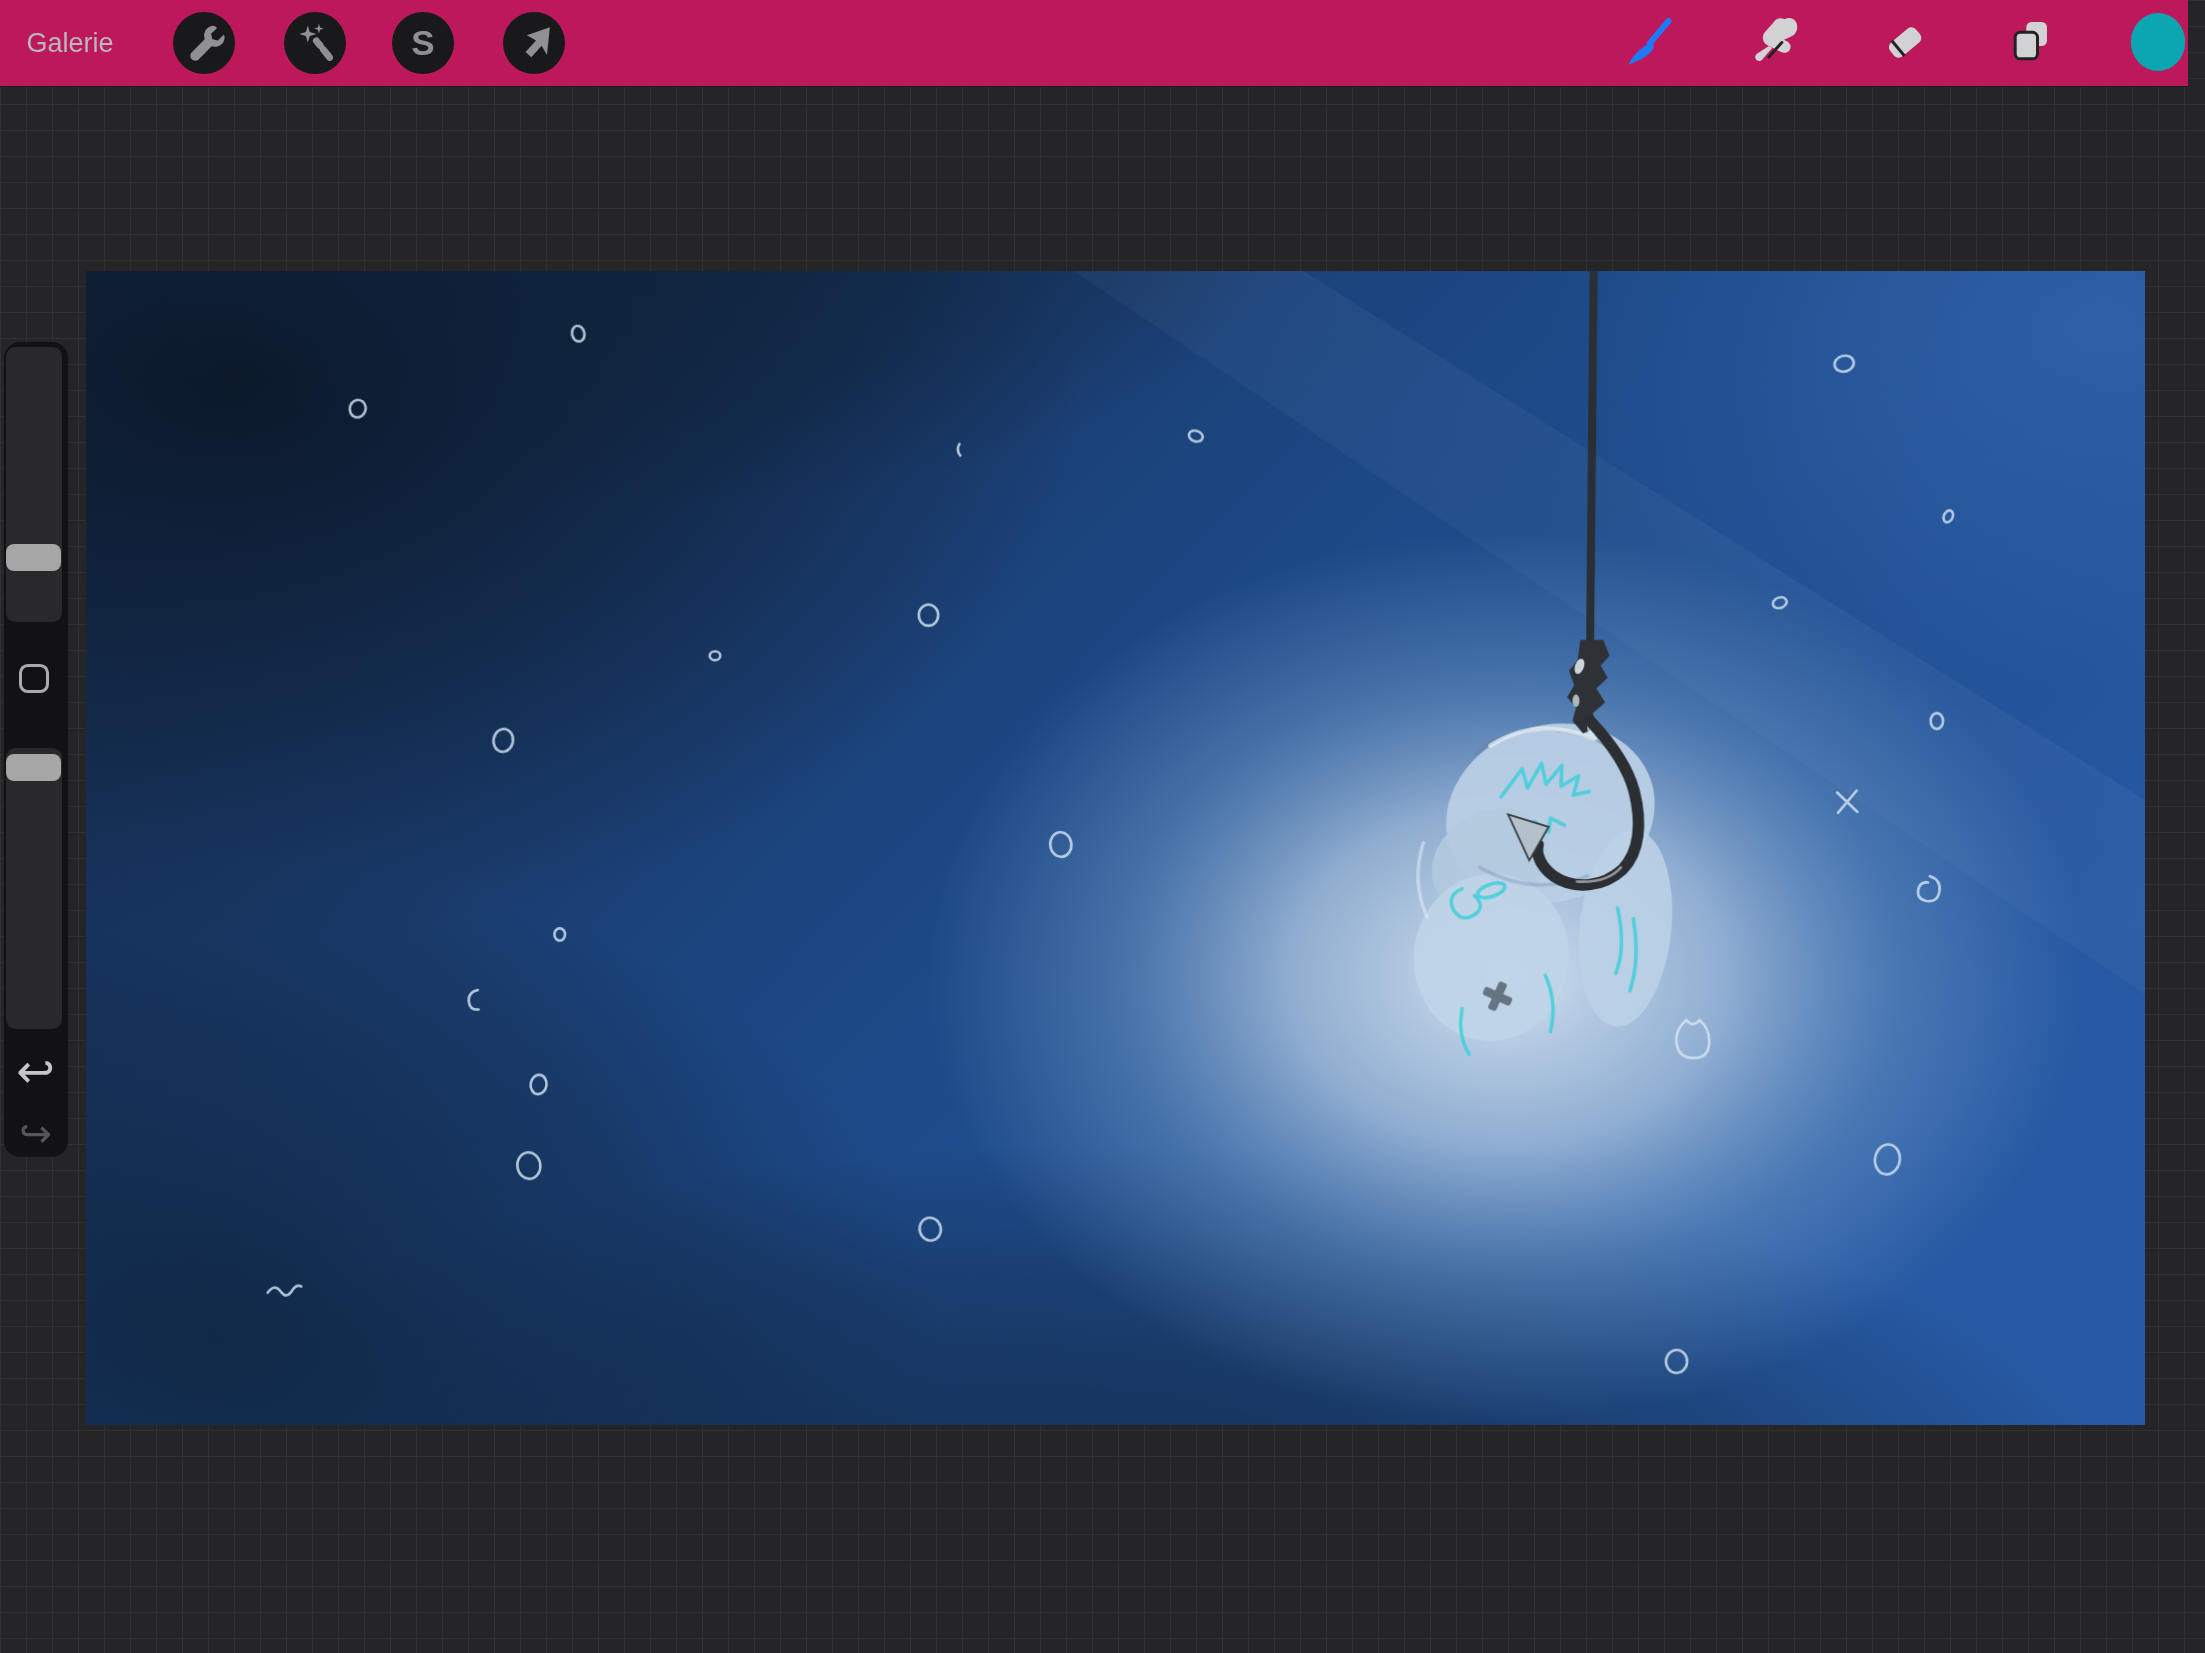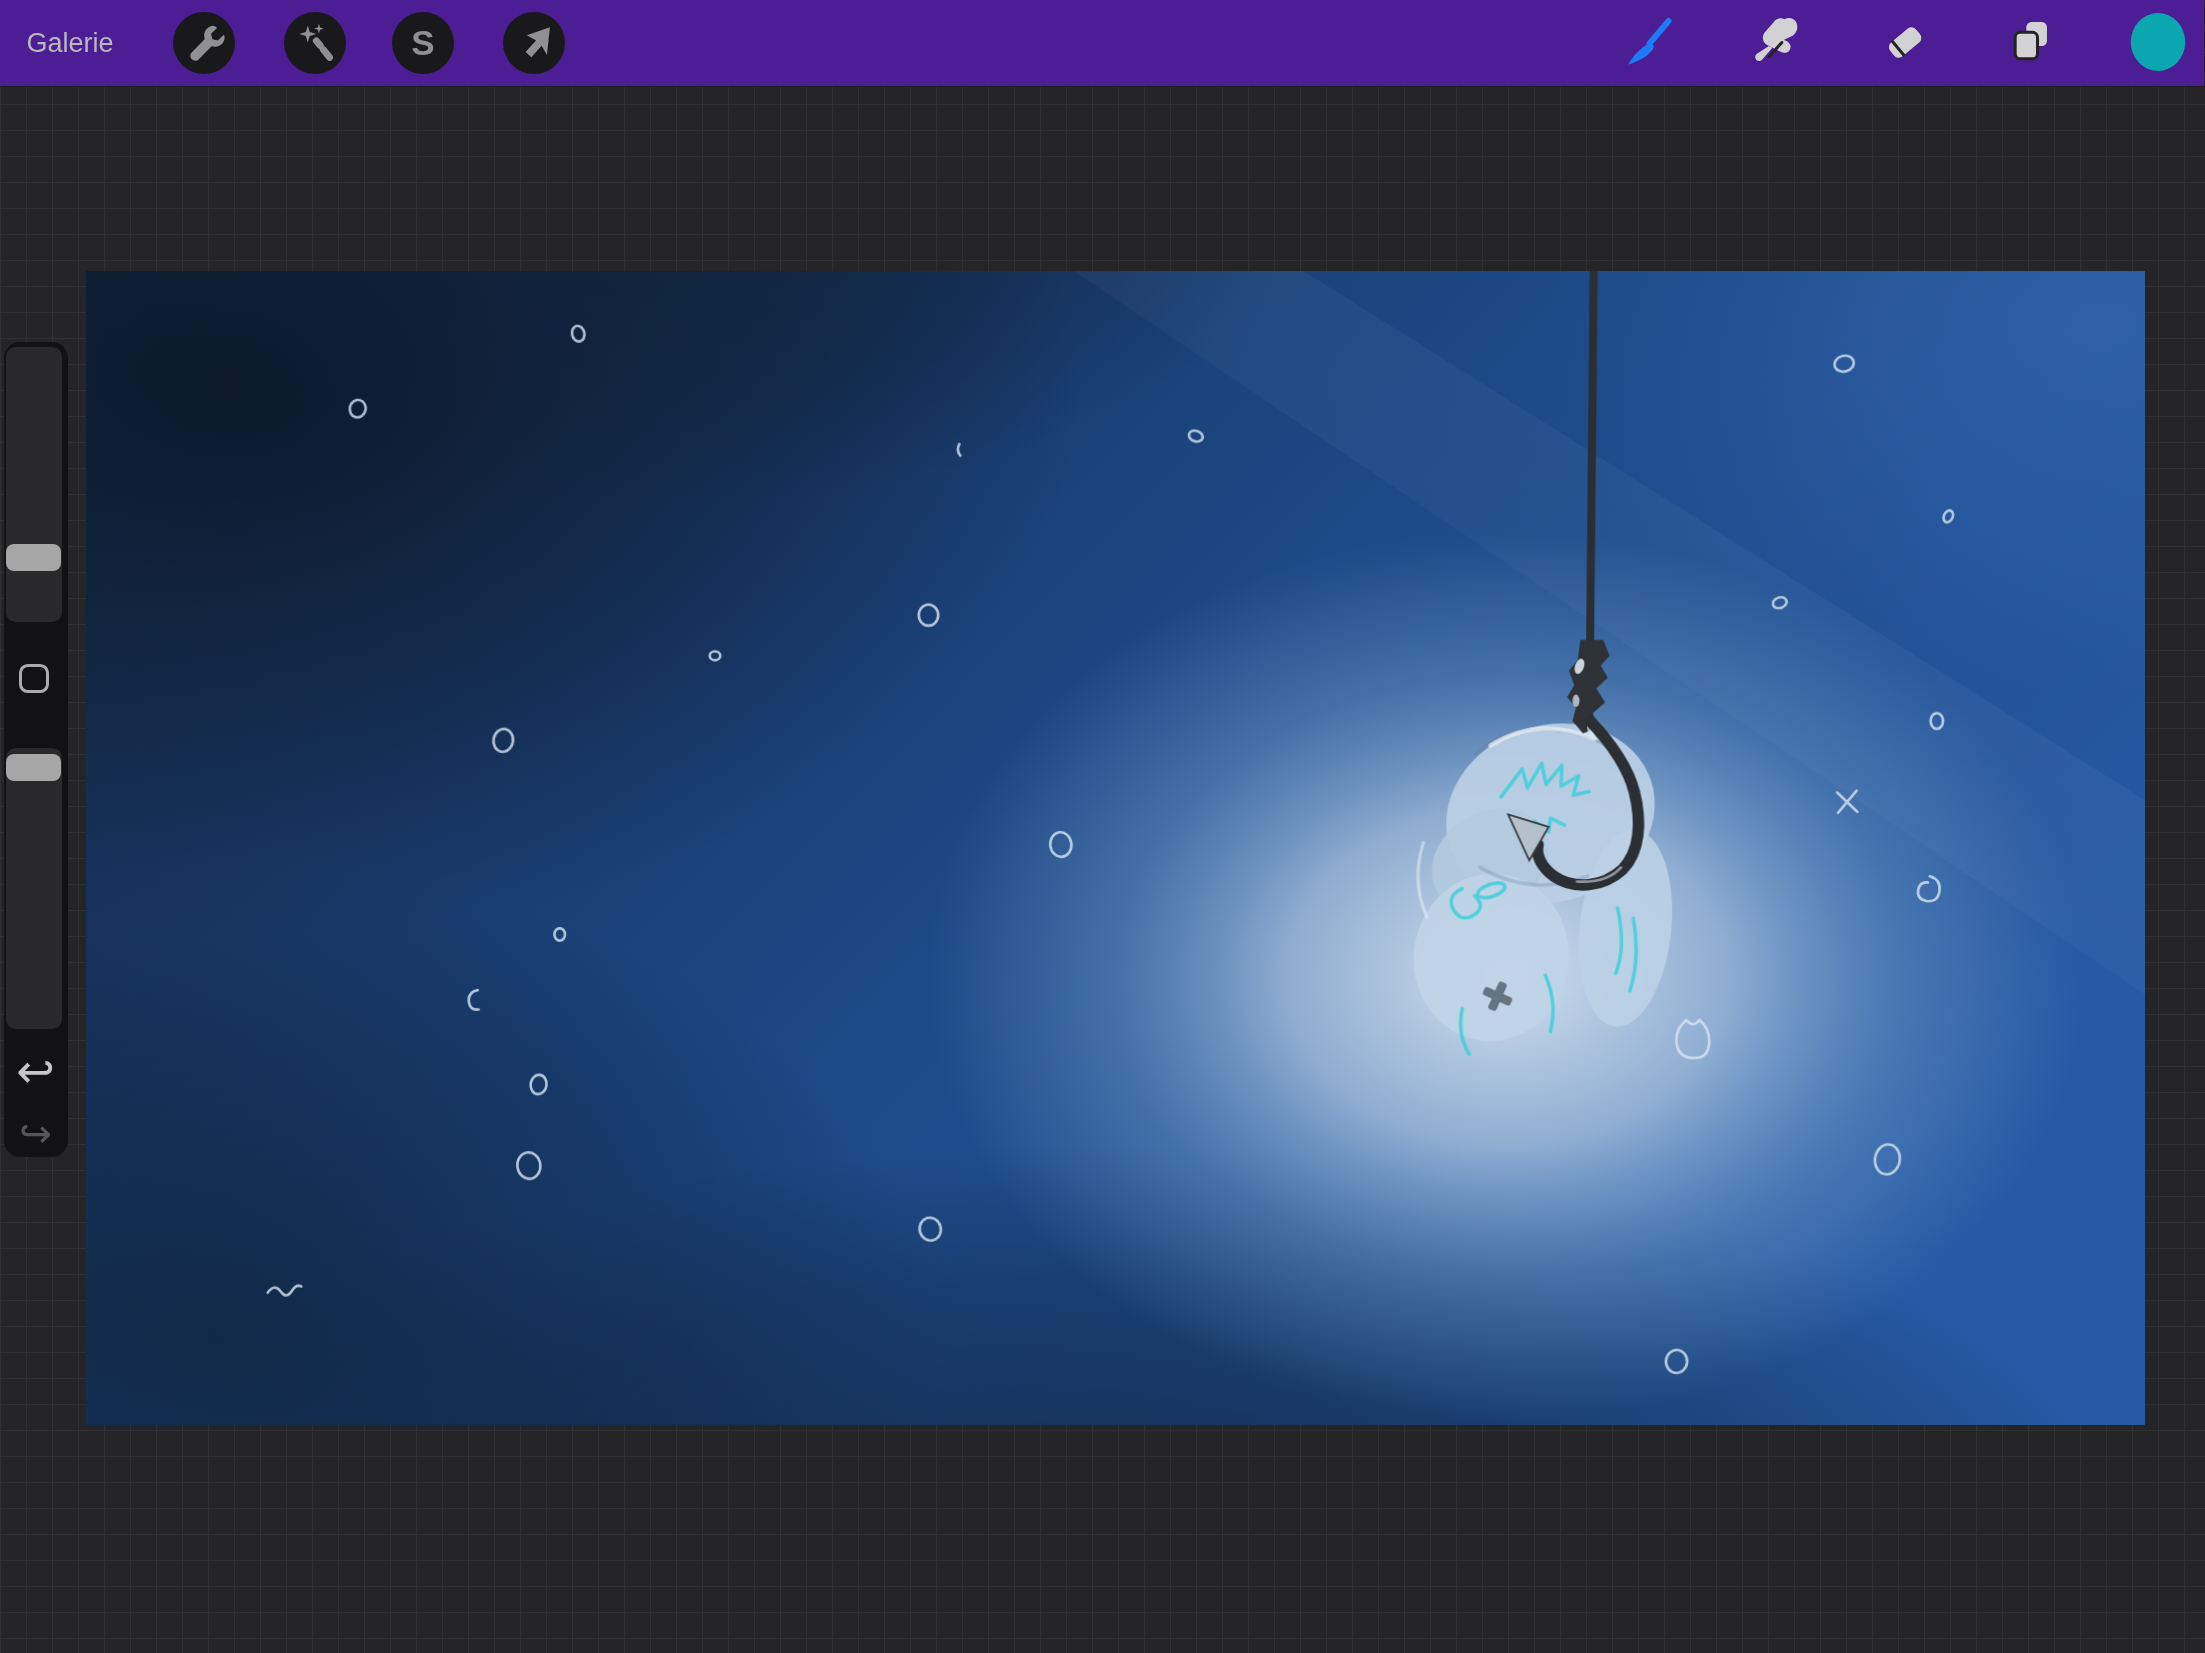--- a/index.html
+++ b/index.html
@@ -8,21 +8,21 @@
     background-color:#252527;
     background-image:
       linear-gradient(to right,#313134 1.3px,transparent 1.3px),
       linear-gradient(to bottom,#313134 1.3px,transparent 1.3px);
     background-size:26px 26px;
     font-family:"Liberation Sans",sans-serif;
   }
   
   .topbar{
     position:absolute;left:0;top:0;width:2188px;height:86px;
-    background:#4c1d95;border-bottom:1.8px solid #1c1c1e;z-index:30;padding-left:16px;
+    background:#be185d;border-bottom:1.8px solid #1c1c1e;z-index:30;
   }
   .gallery-btn{
     position:absolute;left:26.5px;top:0;height:86px;line-height:86px;
     font-size:27px;color:#b9b9bb;cursor:default;
   }
   .tool-circle{
     position:absolute;top:11.5px;width:62px;height:62px;border-radius:50%;
     background:#19191b;display:flex;align-items:center;justify-content:center;
   }
   .right-tool{

